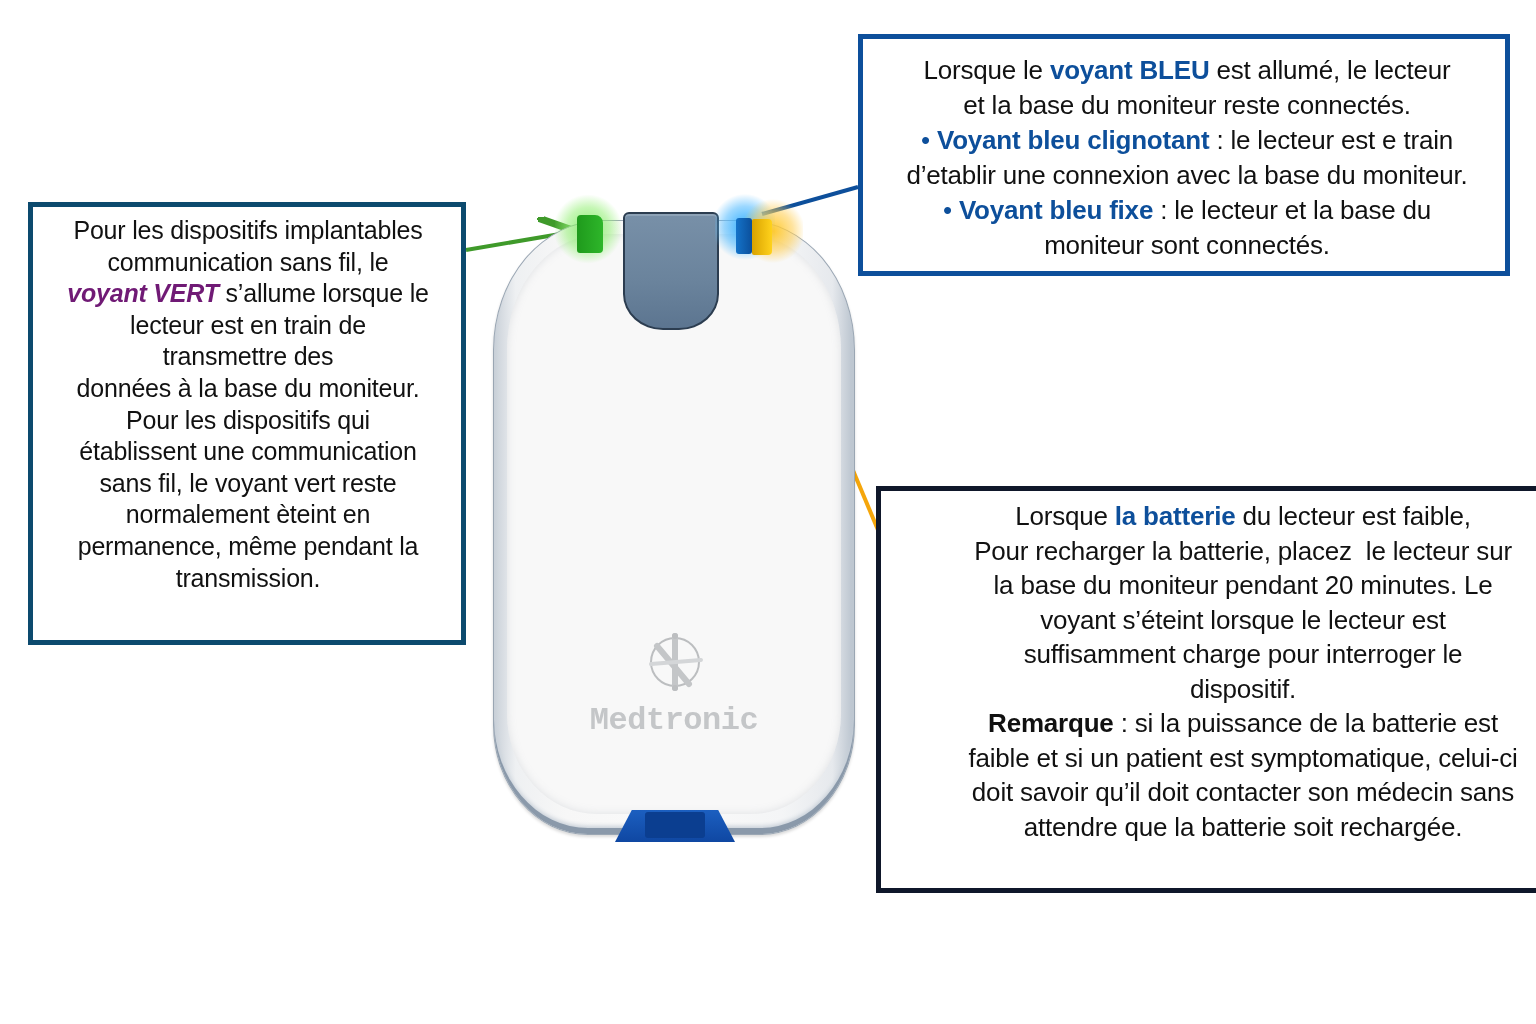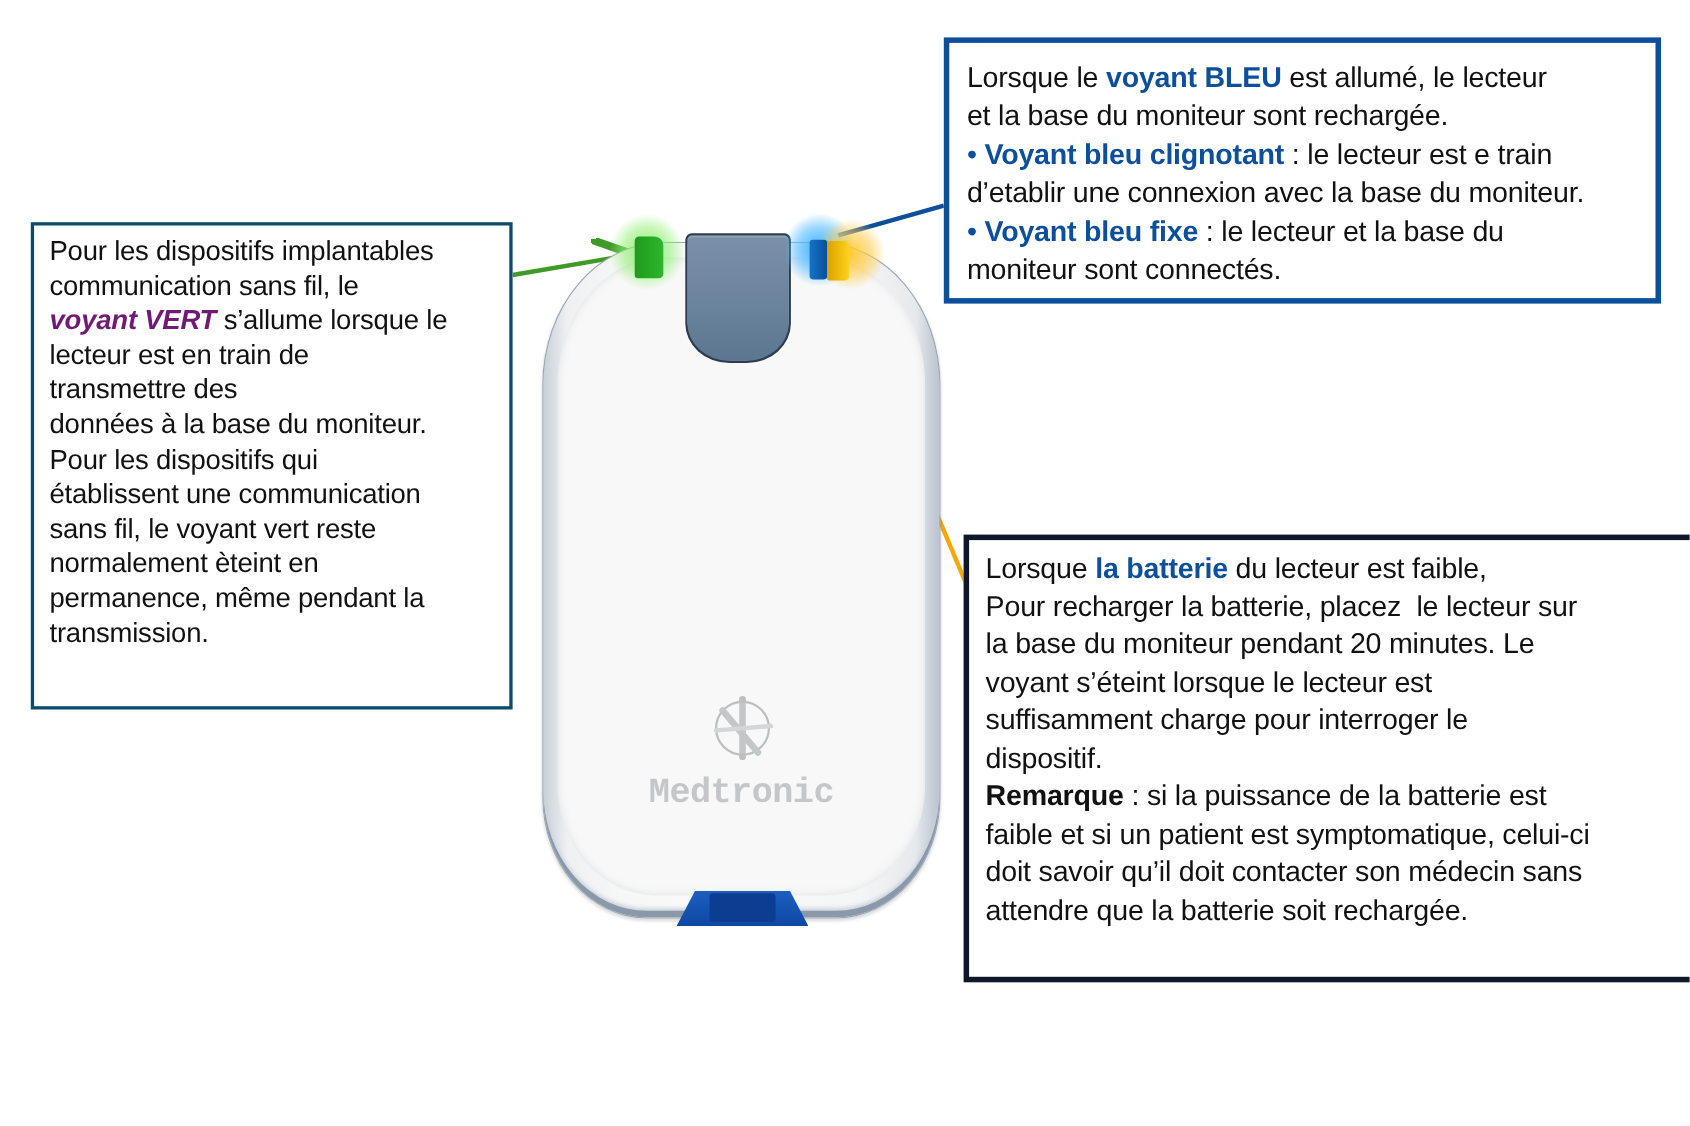--- a/index.html
+++ b/index.html
@@ -5,27 +5,28 @@
     * { margin: 0; padding: 0; box-sizing: border-box; }
     html, body { width: 1536px; height: 1024px; background: #ffffff; overflow: hidden; }
     body { position: relative; font-family: "Liberation Sans", "DejaVu Sans", sans-serif; color: #111; }
 
     .callout {
       position: absolute;
       background: #ffffff;
       font-size: 25px;
       line-height: 32px;
       letter-spacing: -0.2px;
+      text-align: center;
     }
     .callout p { margin: 0; }
     .callout .hl { font-weight: bold; }
 
     #green-box {
       left: 28px; top: 202px; width: 438px; height: 443px;
-      border: 3px solid #0c4a6e;
+      border: 5px solid #0c4a6e;
       padding: 8px 12px 0 14px;
       line-height: 31.6px;
     }
     #green-box .hl { color: #701a75; font-style: italic; }
 
     #blue-box {
       left: 858px; top: 34px; width: 652px; height: 242px;
       border: 5px solid #0d4f9b;
       padding: 14px 10px 0 16px;
       line-height: 35px;
@@ -177,21 +178,21 @@
   <p>Pour les dispositifs qui</p>
   <p>établissent une communication</p>
   <p>sans fil, le voyant vert reste</p>
   <p>normalement èteint en</p>
   <p>permanence, même pendant la</p>
   <p>transmission.</p>
 </div>
 
 <div id="blue-box" class="callout">
   <p><span>Lorsque le </span><span class="hl">voyant BLEU</span><span> est allumé, le lecteur</span></p>
-  <p>et la base du moniteur sont rechargée.</p>
+  <p>et la base du moniteur reste connectés.</p>
   <p><span class="bul">•</span> <span class="hl">Voyant bleu clignotant</span><span>  : le lecteur est e train</span></p>
   <p>d’etablir une connexion avec la base du moniteur.</p>
   <p><span class="bul">•</span> <span class="hl">Voyant bleu fixe</span><span> : le lecteur et la base du</span></p>
   <p>moniteur sont connectés.</p>
 </div>
 
 <div id="amber-box" class="callout">
   <p><span>Lorsque </span><span class="hl-blue">la batterie</span><span> du lecteur est faible,</span></p>
   <p style="white-space:pre">Pour recharger la batterie, placez  le lecteur sur</p>
   <p>la base du moniteur pendant 20 minutes. Le</p>

